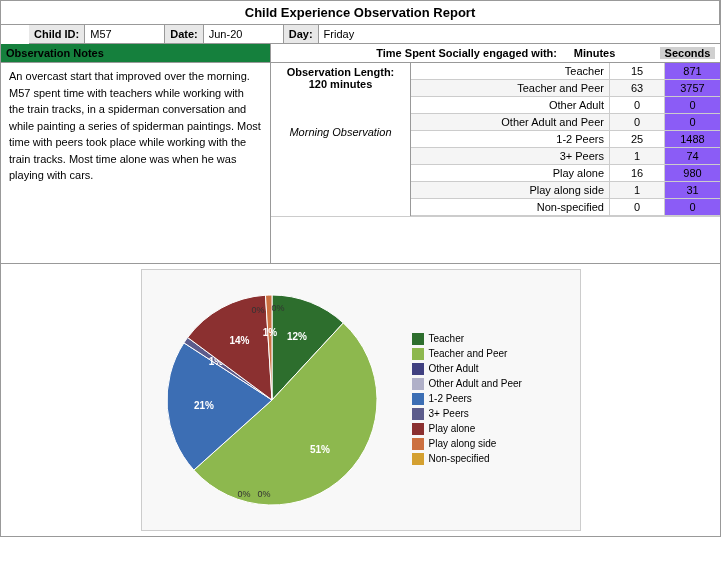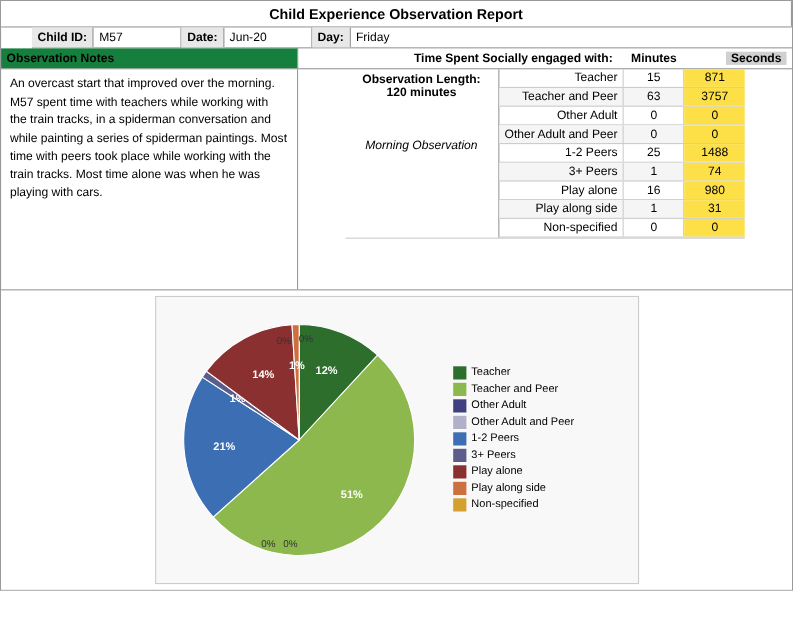--- a/index.html
+++ b/index.html
@@ -94,21 +94,20 @@
       padding: 5px 8px;
       font-size: 11px;
       line-height: 1.5;
       vertical-align: top;
       min-height: 200px;
     }
     .right-panel {
       flex: 1;
       display: flex;
       flex-direction: column;
-      align-items: center;
     }
     .obs-length-cell {
       width: 140px;
       border-right: 1px solid #999;
       padding: 3px 5px;
       text-align: center;
       font-weight: bold;
     }
     .obs-length-cell .italic {
       font-style: italic;
@@ -134,21 +133,21 @@
     .row-val {
       width: 55px;
       text-align: center;
       padding: 2px 3px;
       border-right: 1px solid #ccc;
     }
     .row-val2 {
       width: 55px;
       text-align: center;
       padding: 2px 3px;
-      background: #fde047;
+      background: #8b5cf6;
     }
     .chart-area {
       margin: 0;
       padding: 5px;
       display: flex;
       justify-content: center;
       background: #fff;
       border-top: 1px solid #999;
     }
     .chart-wrapper {

